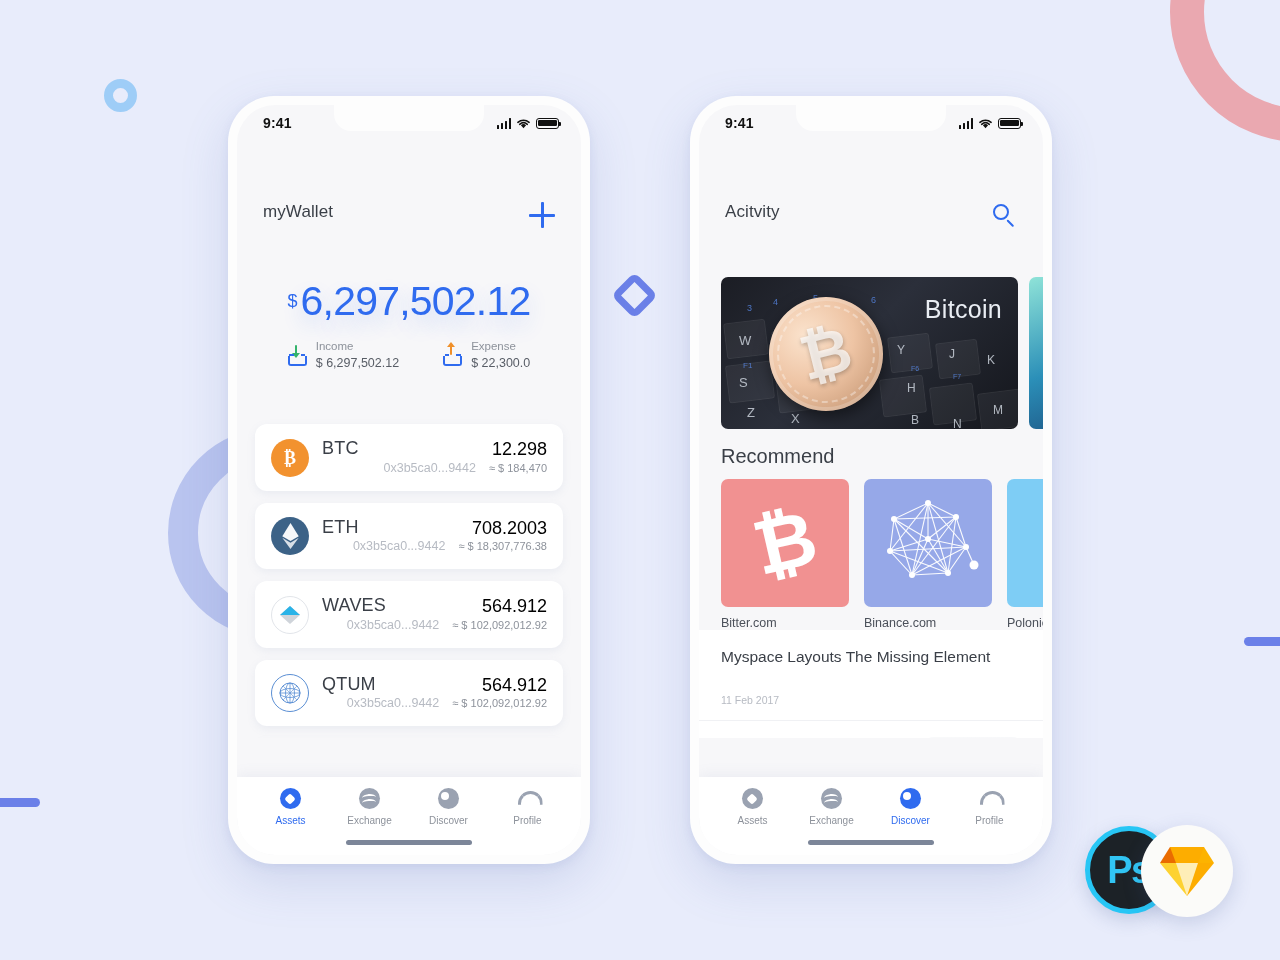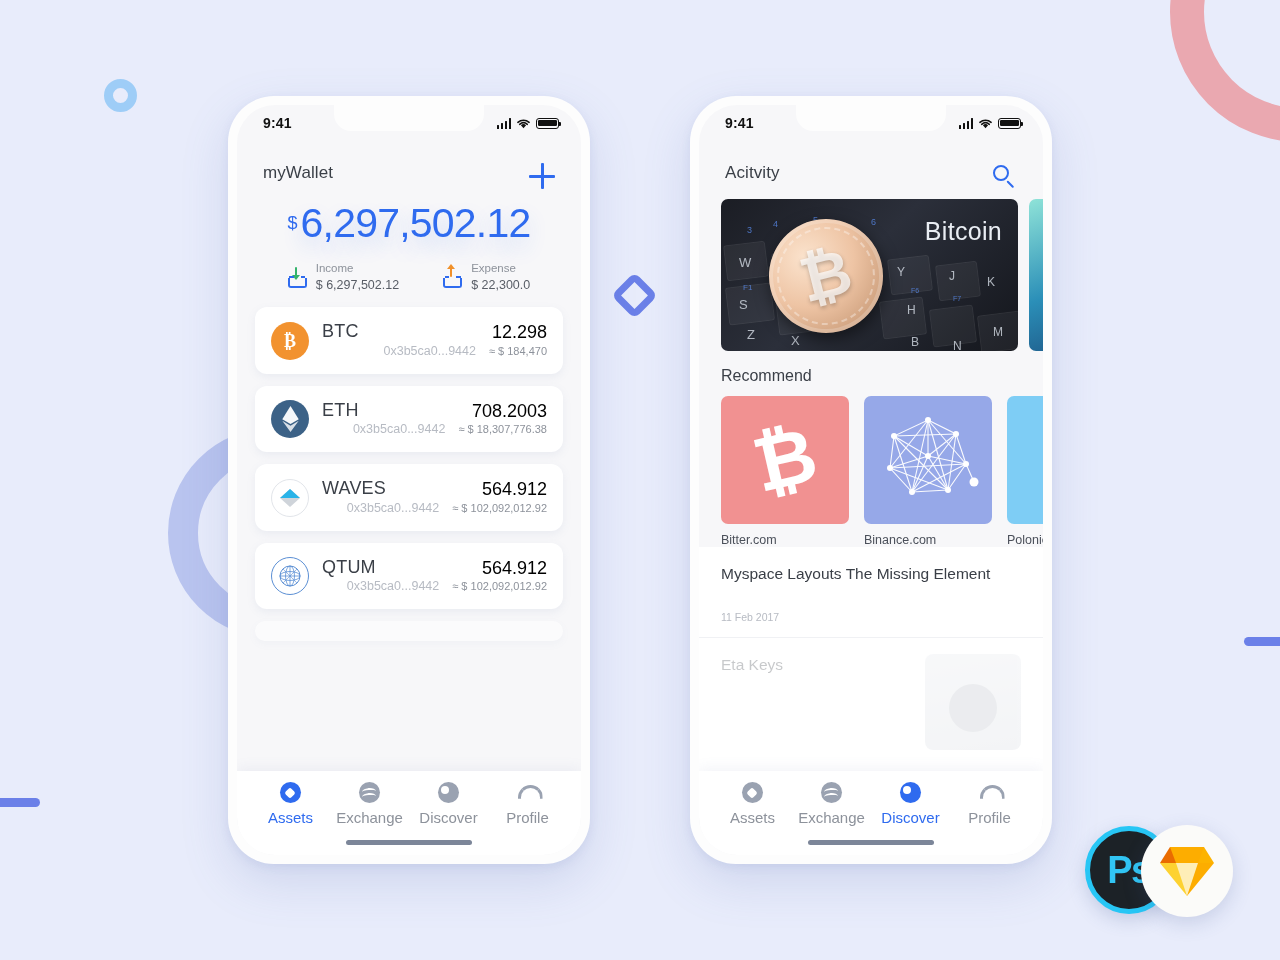--- a/index.html
+++ b/index.html
@@ -56,21 +56,21 @@
     overflow: hidden;
   }
   .phone-left  { top: 96px; left: 228px; }
   .phone-right { top: 96px; left: 690px; }
 
   .screen {
     position: absolute; inset: 9px;
     border-radius: 38px;
     background: #f7f7f9;
     overflow: hidden;
-    display: flex; flex-direction: column;
+    display: flex; flex-direction: column; gap: 39px;
   }
 
   .notch {
     position: absolute; top: 0; left: 50%;
     transform: translateX(-50%);
     width: 150px; height: 26px;
     background: #fdfdfd;
     border-bottom-left-radius: 17px;
     border-bottom-right-radius: 17px;
     z-index: 30;
@@ -234,21 +234,21 @@
   .banner-title {
     position: absolute; right: 16px; top: 18px;
     font-size: 25px; color: #e9edf3; letter-spacing: .3px;
   }
   .banner-2 {
     width: 297px; flex: 0 0 297px;
     background: linear-gradient(160deg,#8fe3d8 0%,#2b8fb8 40%,#1b4a7a 75%,#0e2440 100%);
   }
 
   .section-title {
-    font-size: 16px; color: #3a3f47; padding: 16px 22px 11px; flex: 0 0 auto;
+    font-size: 20px; color: #3a3f47; padding: 16px 22px 11px; flex: 0 0 auto;
   }
   .rec-row { display: flex; gap: 15px; padding: 0 0 0 22px; flex: 0 0 auto; }
   .rec-item { flex: 0 0 128px; width: 128px; cursor: pointer; }
   .rec-tile {
     width: 128px; height: 128px; border-radius: 7px;
     display: flex; align-items: center; justify-content: center;
     position: relative; overflow: hidden;
   }
   .tile-bitter { background: #f19191; }
   .tile-binance { background: #96a8e8; }
@@ -313,21 +313,21 @@
     padding: 11px 14px 0;
     box-shadow: 0 -3px 12px rgba(120,135,180,.09);
     position: relative; z-index: 10;
   }
   .tabs { display: flex; }
   .tab {
     flex: 1 1 0; display: flex; flex-direction: column;
     align-items: center; gap: 5px; cursor: pointer;
   }
   .tab-ico { width: 22px; height: 22px; position: relative; }
-  .tab-lbl { font-size: 15px; color: #8d929b; }
+  .tab-lbl { font-size: 10px; color: #8d929b; }
   .tab.active .tab-lbl { color: #2f6bef; }
 
   .ico-assets {
     width: 21px; height: 21px; border-radius: 50%;
     background: #9aa2b1; display:flex; align-items:center; justify-content:center;
   }
   .tab.active .ico-assets { background: #2f6bef; }
   .ico-assets::after {
     content:''; width: 8px; height: 8px; background:#fff;
     border-radius: 2px; transform: rotate(45deg);

